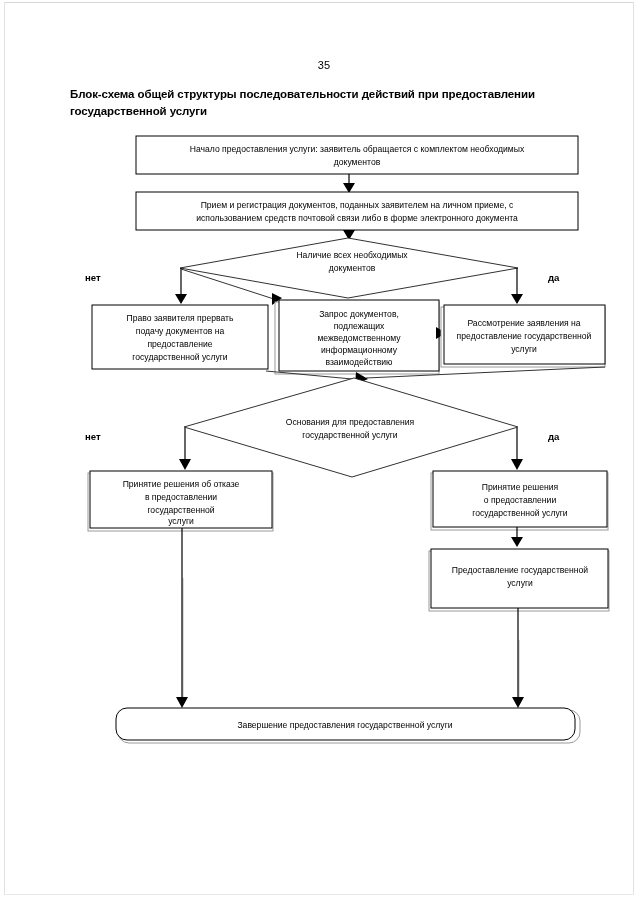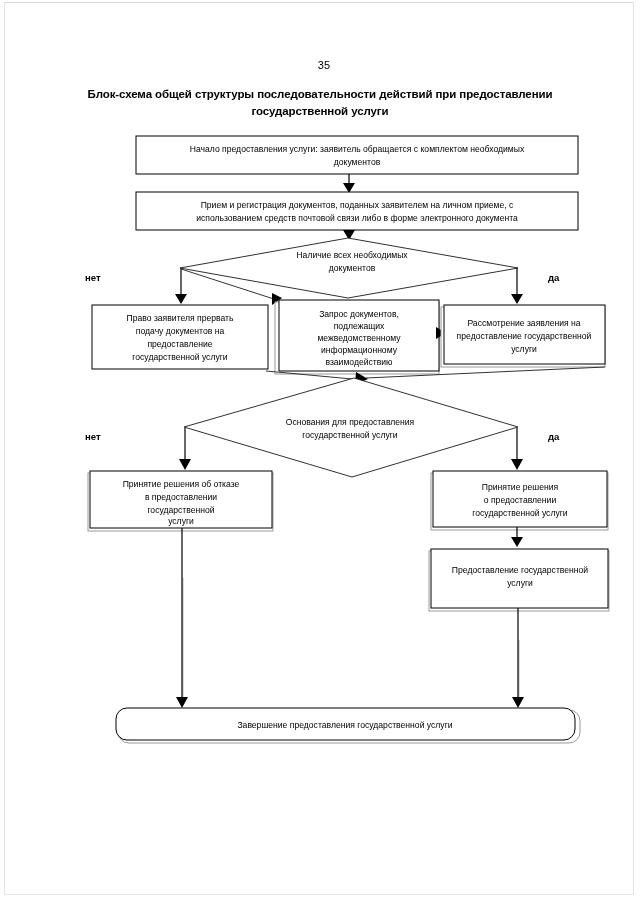--- a/index.html
+++ b/index.html
@@ -53,21 +53,20 @@
     text-align: center;
     font-size: 11px;
     letter-spacing: 0.2px;
     padding-left: 8px;
   }
   .doc-title {
     position: absolute;
     top: 86px;
     left: 70px;
     width: 500px;
-    text-align: center;
     font-size: 11.5px;
     font-weight: bold;
     line-height: 17px;
     letter-spacing: -0.1px;
   }
 
   svg.flow {
     position: absolute;
     top: 0;
     left: 0;

